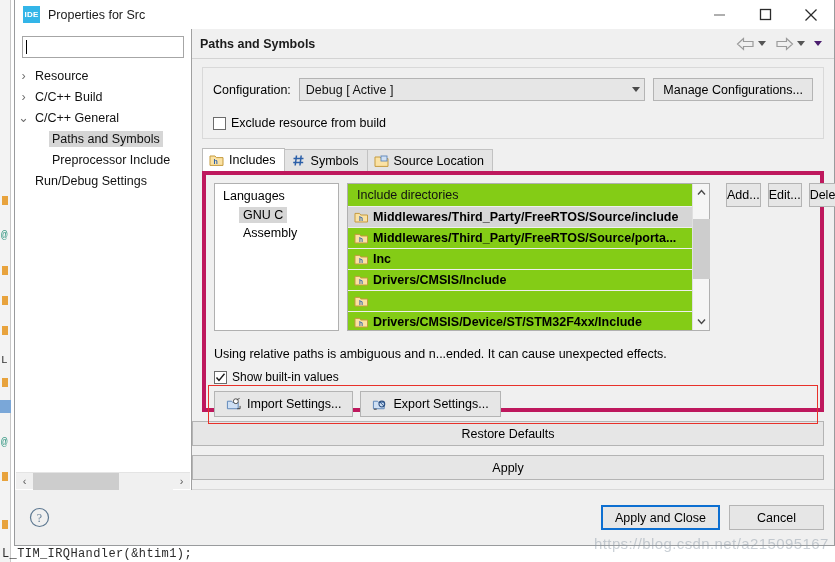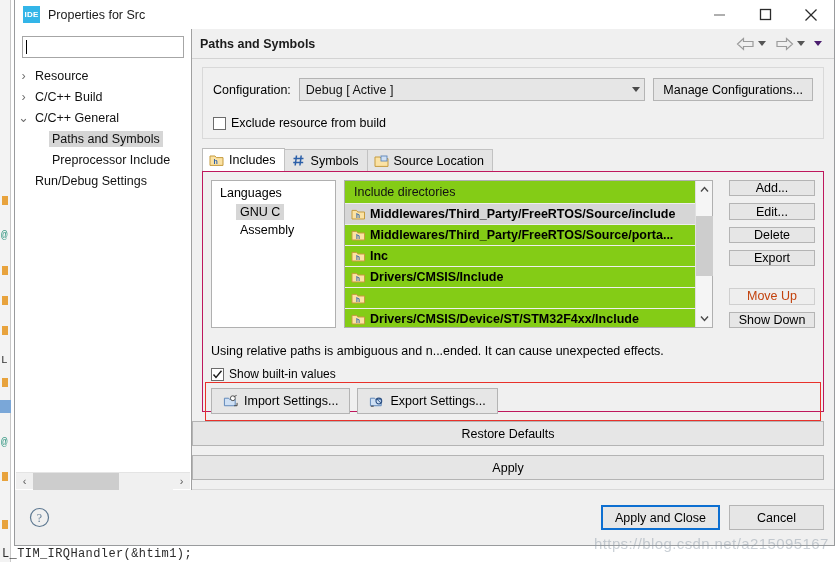--- a/index.html
+++ b/index.html
@@ -150,21 +150,21 @@
   .tab {
     height: 22px; display: flex; align-items: center; gap: 5px;
     padding: 0 8px 0 6px; font-size: 12.5px;
     border: 1px solid #c2c2c2; border-bottom: none; background: #e4e4e4;
     margin-right: -1px;
   }
   .tab.active { background: #ffffff; height: 23px; border-color: #bcbcbc; }
   .tab-ico { width: 15px; height: 14px; display: flex; align-items: center; justify-content: center; }
 
   #tab-panel {
-    border: 1px solid #be185d; background: #f0f0f0;
+    border: 4px solid #be185d; background: #f0f0f0;
     flex: 1; min-height: 0; padding: 8px;
     display: flex; flex-direction: column;
   }
   #lists-row { display: flex; gap: 8px; height: 148px; }
   #lang-list {
     width: 125px; background: #fff; border: 1px solid #b0b0b0;
     padding: 4px 0 0 0; overflow: hidden;
   }
   .lang-title { font-size: 12.5px; padding: 1px 8px 3px 8px; }
   .lang-item { font-size: 12.5px; padding: 2px 0 2px 24px; }
@@ -184,21 +184,21 @@
   .inc-ico { width: 16px; height: 14px; flex: 0 0 16px; display: flex; align-items: center; }
   #inc-vscroll {
     width: 17px; flex: 0 0 17px; background: #f5f5f5;
     border-left: 1px solid #e0e0e0;
     display: flex; flex-direction: column; align-items: center;
   }
   .vs-arrow { height: 17px; display: flex; align-items: center; color: #4a4a4a; font-size: 10px; }
   #vs-track { flex: 1; width: 17px; position: relative; }
   #vs-thumb { position: absolute; top: 18px; left: 0; width: 17px; height: 60px; background: #cdcdcd; }
 
-  #btn-col { width: 86px; display: flex; flex-direction: column; gap: 7px; margin-left: 8px; }
+  #btn-col { width: 86px; display: flex; flex-direction: row; gap: 7px; margin-left: 8px; }
   .side-btn {
     height: 24px; background: #e6e6e6; border: 1px solid #b4b4b4;
     display: flex; align-items: center; justify-content: center;
     font-size: 12.5px;
   }
   .side-btn.disabled { color: #c2410c; background: #eeeeee; border-color: #cfcfcf; }
   .side-gap { height: 12px; }
 
   #hint-text { font-size: 12.5px; margin-top: 16px; }
   #builtin-row { display: flex; align-items: center; gap: 5px; margin-top: 9px; }

